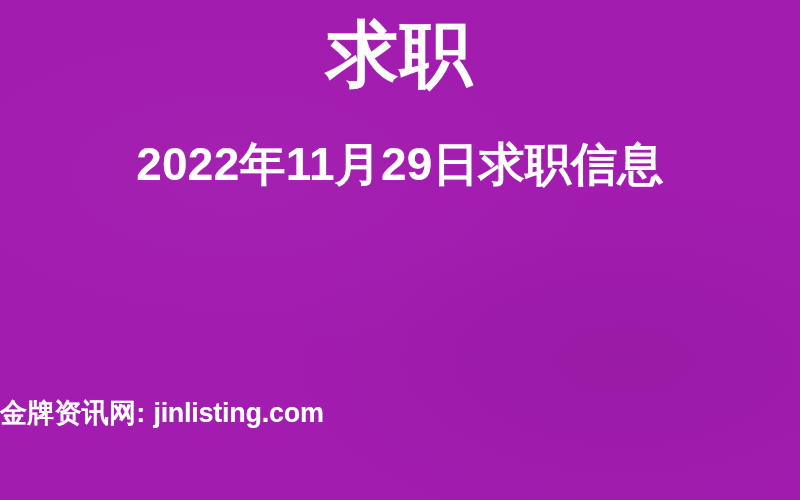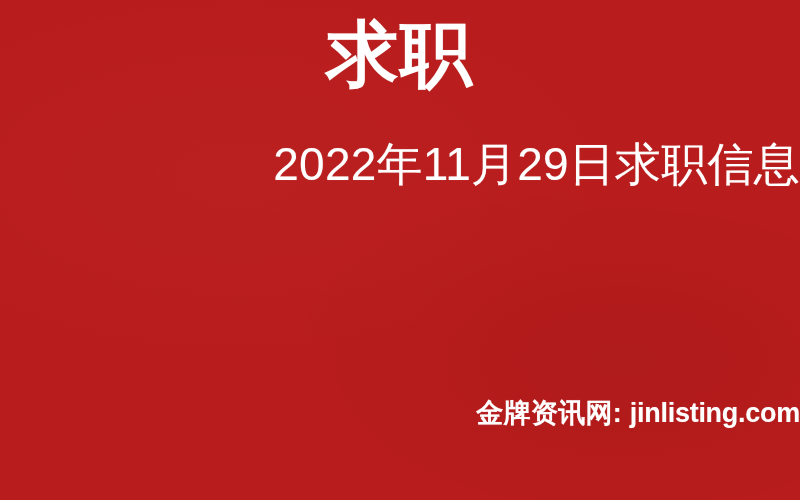--- a/index.html
+++ b/index.html
@@ -7,21 +7,21 @@
     margin: 0;
     padding: 0;
     background: #000000;
   }
 
   .poster {
     position: relative;
     width: 800px;
     height: 500px;
     overflow: hidden;
-    background: #b91c1c;
+    background: #a21caf;
     font-family: "Liberation Sans", "DejaVu Sans", sans-serif;
     -webkit-font-smoothing: antialiased;
   }
 
   
   .poster::after {
     content: "";
     position: absolute;
     inset: 0;
     pointer-events: none;
@@ -56,34 +56,33 @@
     right: 0;
     top: 132px;
     text-align: center;
     z-index: 2;
   }
 
   .subhead-line {
     display: block;
     color: #ffffff;
     font-size: 46px;
-    font-weight: 400;
+    font-weight: 700;
     line-height: 1.42;
     letter-spacing: 0.005em;
     white-space: nowrap;
     text-shadow: 0 0 1px rgba(255,255,255,0.3);
-    text-align: right;
   }
 
   .footer-block {
     position: absolute;
-    left: 12px;
+    left: 0;
     right: 0;
     top: 398px;
-    text-align: right;
+    text-align: left;
     z-index: 2;
   }
 
   .footer-credit {
     display: inline-block;
     color: #ffffff;
     font-size: 27px;
     font-weight: 700;
     line-height: 1.15;
     letter-spacing: 0.01em;

